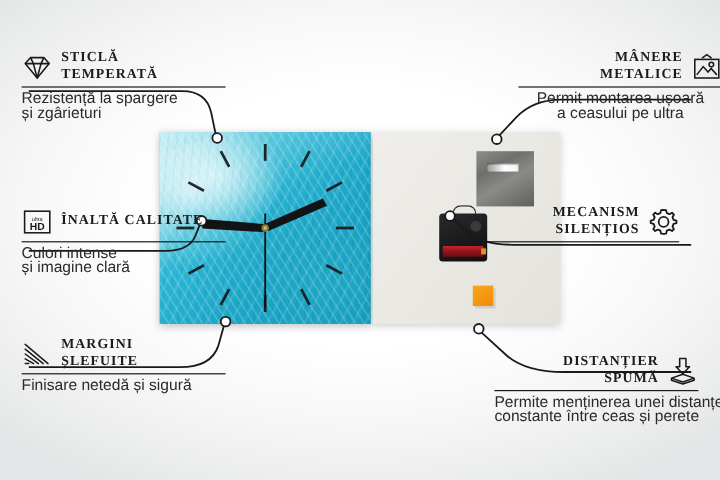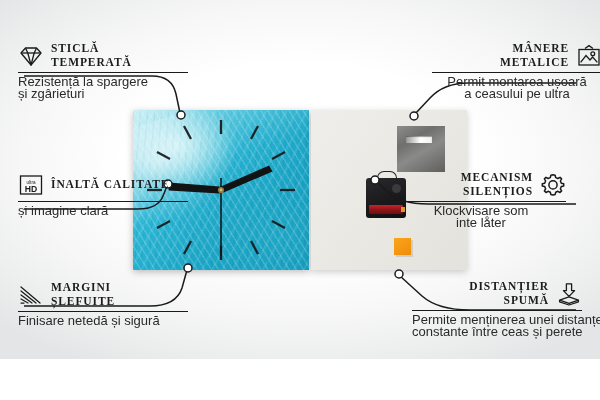--- a/index.html
+++ b/index.html
@@ -9,21 +9,21 @@
   body {
     width: 600px;
     height: 400px;
     overflow: hidden;
     font-family: "Liberation Serif", serif;
     background: #ffffff;
   }
   #stage {
     position: relative;
     width: 600px;
-    height: 359px;
+    height: 400px;
     background:
       radial-gradient(ellipse 70% 65% at 50% 45%, #ffffff 0%, #ffffff 42%, #f7f7f7 66%, #eceded 86%, #e4e5e6 100%);
     overflow: hidden;
   }
 
   
   .feature {
     position: absolute;
     width: 170px;
   }
@@ -301,20 +301,21 @@
           <text x="13" y="11.8" text-anchor="middle" font-family="Liberation Sans, sans-serif" font-size="4.6" fill="#1a1a1a">ultra</text>
           <text x="13" y="19.6" text-anchor="middle" font-family="Liberation Sans, sans-serif" font-size="8.6" font-weight="bold" fill="#1a1a1a">HD</text>
         </svg>
       </span>
       <div class="titles">
         <div>ÎNALTĂ CALITATE</div>
       </div>
     </div>
     <div class="rule"></div>
     <div class="sub">
+      <div>Culori intense</div>
       <div>și imagine clară</div>
     </div>
   </div>
 
   <div class="feature left" id="f-edges">
     <div class="head">
       <span class="icon">
         <svg viewBox="0 0 26 26">
           <g stroke="#1a1a1a" stroke-width="1.25" stroke-linecap="round">
             <line x1="3" y1="5" x2="22" y2="21"></line>
@@ -369,27 +370,23 @@
             <circle cx="13" cy="12.9" r="4.1"></circle>
           </g>
         </svg>
       </span>
       <div class="titles">
         <div>MECANISM</div>
         <div>SILENȚIOS</div>
       </div>
     </div>
     <div class="rule"></div>
-    <div class="sub">
-      <div>Klockvisare som</div>
-      <div>inte låter</div>
-    </div>
-  </div>
-
-  <div class="feature right" id="f-spacer" style="width: 170px;">
+  </div>
+
+  <div class="feature right" id="f-spacer" style="width: 170px; margin-top: 15px;">
     <div class="head">
       <span class="icon">
         <svg viewBox="0 0 26 26">
           <g fill="none" stroke="#1a1a1a" stroke-width="1.3" stroke-linejoin="round">
             <path d="M10.4 2.8 L15.6 2.8 L15.6 9.6 L18.6 9.6 L13 15.4 L7.4 9.6 L10.4 9.6 Z"></path>
             <path d="M13 15.9 L22.4 19.1 L13 22.3 L3.6 19.1 Z"></path>
             <path d="M3.6 19.1 L3.6 20.8 L13 24 L22.4 20.8 L22.4 19.1"></path>
           </g>
         </svg>
       </span>

